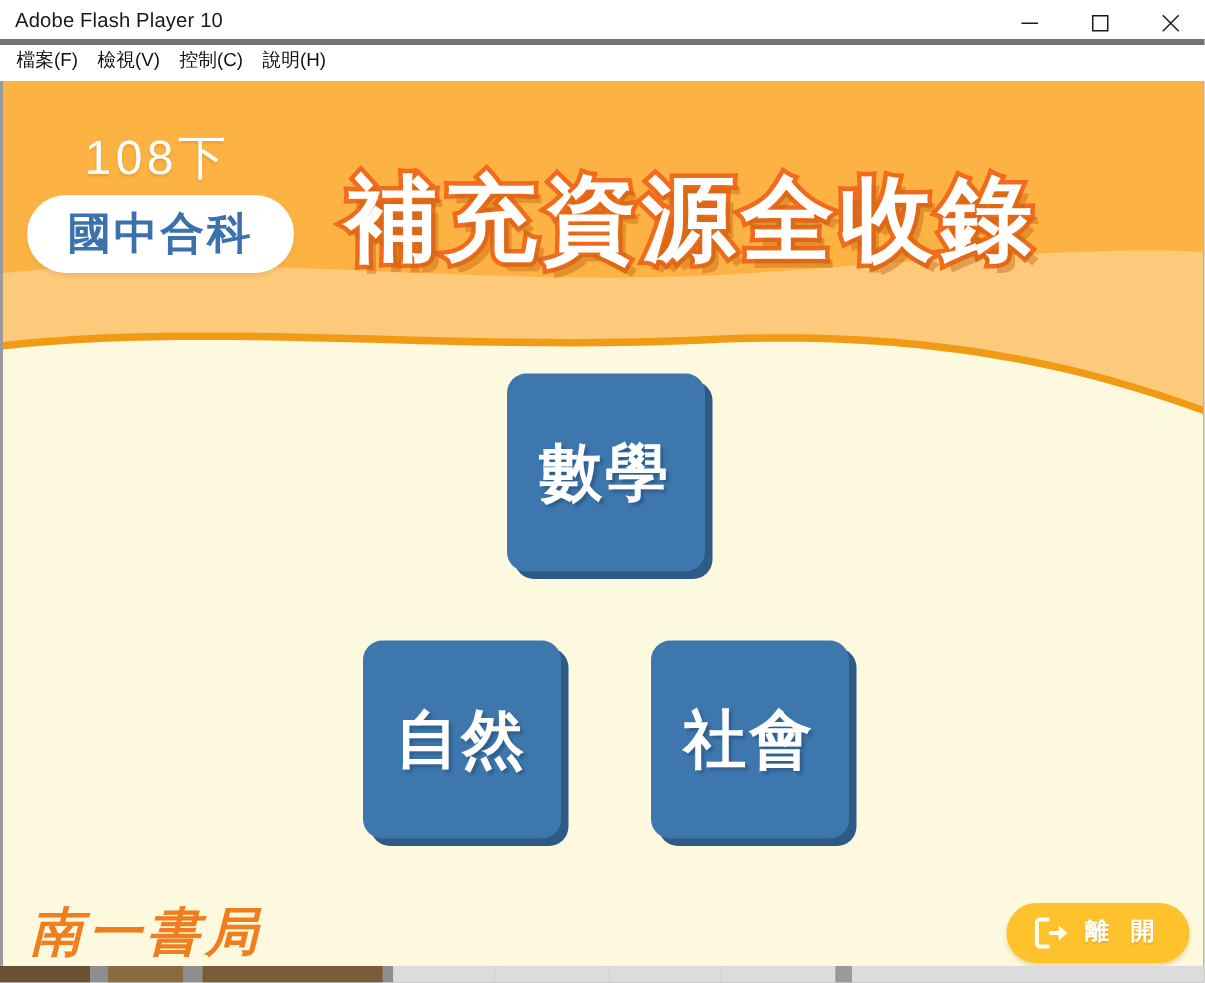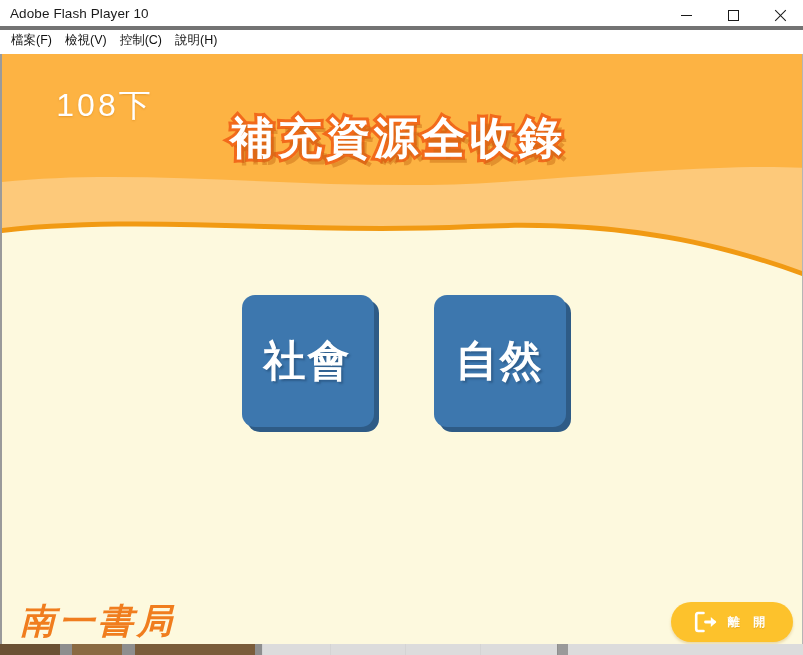--- a/index.html
+++ b/index.html
@@ -146,21 +146,21 @@
     font-weight: bold;
     color: #3b72ad;
     letter-spacing: 2px;
     line-height: 1;
   }
 
   
   #main-title {
     position: absolute;
     left: 228px; top: 62px;
-    font-size: 44px;
+    font-size: 62px;
     font-weight: bold;
     color: #ffffff;
     letter-spacing: 4px;
     line-height: 1;
     white-space: nowrap;
     -webkit-text-stroke: 6px #f26a1b;
     paint-order: stroke fill;
     text-shadow: 5px 6px 0 rgba(196,104,20,.45);
   }
 
@@ -221,21 +221,21 @@
     display: flex;
     align-items: center;
     justify-content: center;
     gap: 9px;
     cursor: pointer;
     box-shadow: 0 2px 3px rgba(180,130,20,.28);
     user-select: none;
   }
   #exit-icon { display: block; width: 25px; height: 22px; }
   #exit-label {
-    font-size: 12px;
+    font-size: 16px;
     font-weight: bold;
     color: #ffffff;
     letter-spacing: 5px;
     line-height: 1;
     white-space: nowrap;
     text-shadow: 0 1px 1px rgba(190,130,20,.35);
     text-align: center;
   }
 
   
@@ -297,35 +297,41 @@
 
         <path d="M0,0 L803,0 L803,120 L0,120 Z" fill="#fdb343"></path>
         <path d="M0,18 C150,2 330,30 500,18 C640,8 730,0 803,4 L803,120 L0,120 Z" fill="#fdc97a"></path>
 
         <path d="M0,64 C140,48 300,68 470,60 C620,53 720,78 803,108 L803,120 L0,120 Z" fill="#f19a13"></path>
         <path d="M0,69 C140,53 300,73 470,65 C620,58 720,83 803,113 L803,120 L0,120 Z" fill="#fdf9de"></path>
       </svg>
 
       <div id="badge-group">
         <div id="term-text">108下</div>
+        <div id="grade-badge">
+          <span id="grade-badge-text">國中合科</span>
+        </div>
       </div>
 
       <div id="main-title">補充資源全收錄</div>
 
       <div id="subject-grid">
 
         <div class="subject-row" id="row-1">
+          <div class="subject-btn">
+            <span class="subject-label">數學</span>
+          </div>
         </div>
 
         <div class="subject-row" id="row-2">
           <div class="subject-btn">
-            <span class="subject-label">社會</span>
+            <span class="subject-label">自然</span>
           </div>
           <div class="subject-btn">
-            <span class="subject-label">自然</span>
+            <span class="subject-label">社會</span>
           </div>
         </div>
 
       </div>
 
       <div id="publisher-logo">南一書局</div>
 
       <div id="exit-button">
         <svg id="exit-icon" viewBox="0 0 25 22">
           <path d="M9.5,2 L4.2,2 C3.0,2 2.2,3.0 2.2,4.2 L2.2,17.8 C2.2,19.0 3.0,20 4.2,20 L9.5,20" fill="none" stroke="#ffffff" stroke-width="2.6" stroke-linecap="round"></path>

